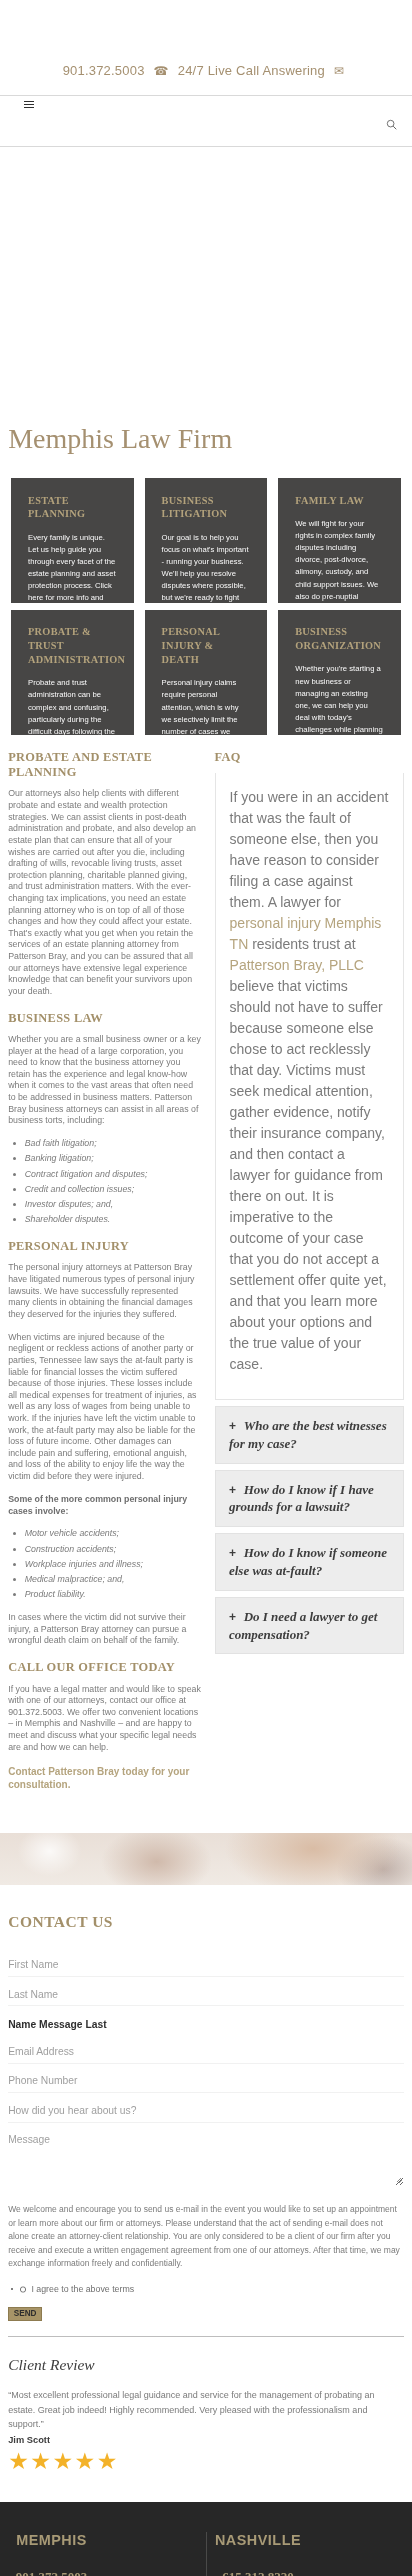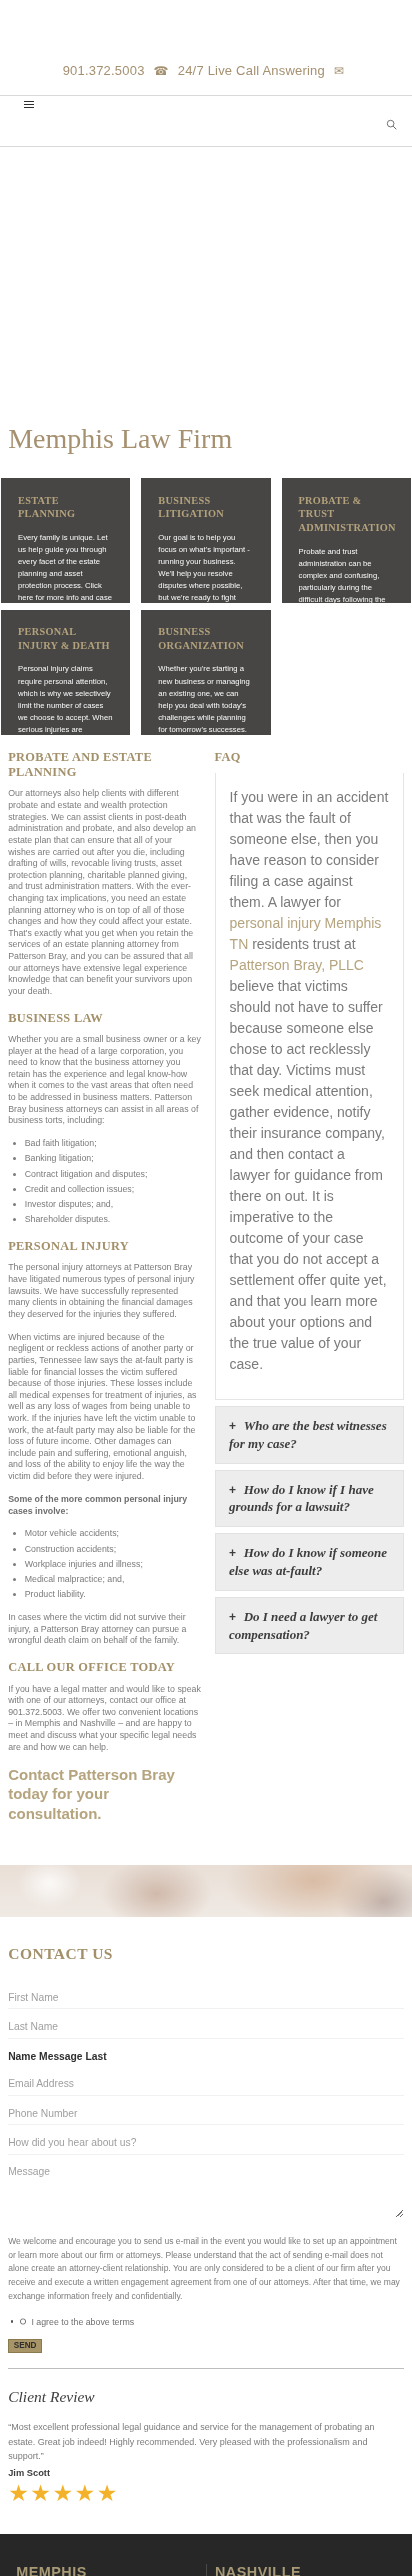--- a/index.html
+++ b/index.html
@@ -15,36 +15,36 @@
   .navbar { height:52px; border-top:0.5px solid #d9d9d9; border-bottom:0.5px solid #d9d9d9; position:relative; }
   .hamburger { position:absolute; left:24px; top:4.6px; width:9.8px; cursor:pointer; }
   .hamburger .bar { height:1.3px; background:#2f2f2f; margin-bottom:1.8px; }
   .searchbtn { position:absolute; right:14.4px; top:23px; width:11.3px; height:11.3px; cursor:pointer; }
 
   .hero-spacer { height:273px; }
 
   .page-title { font-family:"Liberation Serif",serif; font-weight:400; font-size:28px; color:#a59070; margin:3.1px 0 0 8.2px; }
 
   
-  .cards { display:grid; grid-template-columns:repeat(3,1fr); gap:6.7px 10.8px; padding:0 1px; margin-top:23px; }
+  .cards { display:grid; grid-template-columns:repeat(3,1fr); gap:6.7px 10.8px; padding:0 11px; margin-top:23px; }
   .card { background:#474645; height:125px; padding:15.5px 17px; overflow:hidden; cursor:pointer; }
   .card h3 { font-family:"Liberation Serif",serif; font-weight:700; color:#b3a27c; font-size:10.3px; line-height:1.35; letter-spacing:0.3px; margin:0 0 10.3px; }
   .card p { color:#fbfbfb; font-size:7.7px; line-height:1.58; margin:0; }
 
   
   .content { display:flex; align-items:flex-start; padding:0 8.2px; margin-top:15.5px; }
   .col-left { width:193px; flex:none; }
   .col-right { flex:1; margin-left:13.4px; }
   h2.section { font-family:"Liberation Serif",serif; font-weight:700; color:#a3906a; font-size:12.4px; letter-spacing:0.3px; margin:13.4px 0 8.2px; }
   h2.first { margin-top:0; }
   p.body { font-size:8.8px; line-height:1.32; margin:0 0 11.3px; }
-  ul.blist { margin:0 0 11.3px; padding-left:16.5px; }
+  ul.blist { margin:0 0 11.3px; padding-left:16.5px;font-style:italic; }
   ul.blist li { font-size:8.8px; line-height:1.32; margin-bottom:3.6px; }
   .subhead { font-weight:700; color:#6e6e6e; }
-  .consult-link { color:#b5a47e; font-weight:700; font-size:15px; cursor:pointer; }
+  .consult-link { color:#b5a47e; font-weight:700; font-size:10px; cursor:pointer; }
 
   
   .faq-q { background:#ededed; border:0.5px solid #e2e2e2; padding:9.8px 13.4px; font-family:"Liberation Serif",serif; font-style:italic; font-weight:700; font-size:13px; color:#3e3e3e; line-height:1.38; margin-bottom:6.2px; cursor:pointer; }
   .faq-q .toggle { font-style:normal; font-family:"Liberation Sans",sans-serif; font-size:12px; margin-right:7.7px; }
   .faq-q.open { margin-bottom:0; }
   .faq-a { border:0.5px solid #e5e5e5; border-top:none; background:#fff; padding:13.4px 14px 24px; font-size:14px; line-height:1.5; margin-bottom:6.2px; }
   .link-tan { color:#b5a47e; cursor:pointer; }
 
   
   .photo-banner { height:52px; margin-top:30px;
@@ -122,20 +122,24 @@
 <div class="cards">
   <div class="card">
     <h3>ESTATE PLANNING</h3>
     <p>Every family is unique. Let us help guide you through every facet of the estate planning and asset protection process. Click here for more info and case studies.</p>
   </div>
   <div class="card">
     <h3>BUSINESS LITIGATION</h3>
     <p>Our goal is to help you focus on what's important - running your business. We'll help you resolve disputes where possible, but we're ready to fight when needed.</p>
   </div>
   <div class="card">
+    <h3>FAMILY LAW</h3>
+    <p>We will fight for your rights in complex family disputes including divorce, post-divorce, alimony, custody, and child support issues. We also do pre-nuptial agreements.</p>
+  </div>
+  <div class="card">
     <h3>PROBATE &amp; TRUST ADMINISTRATION</h3>
     <p>Probate and trust administration can be complex and confusing, particularly during the difficult days following the loss of a loved one. Let us help your family keep its</p>
   </div>
   <div class="card">
     <h3>PERSONAL INJURY &amp; DEATH</h3>
     <p>Personal injury claims require personal attention, which is why we selectively limit the number of cases we choose to accept. When serious injuries are</p>
   </div>
   <div class="card">
     <h3>BUSINESS ORGANIZATION</h3>
     <p>Whether you're starting a new business or managing an existing one, we can help you deal with today's challenges while planning for tomorrow's successes. Click to learn more and</p>

